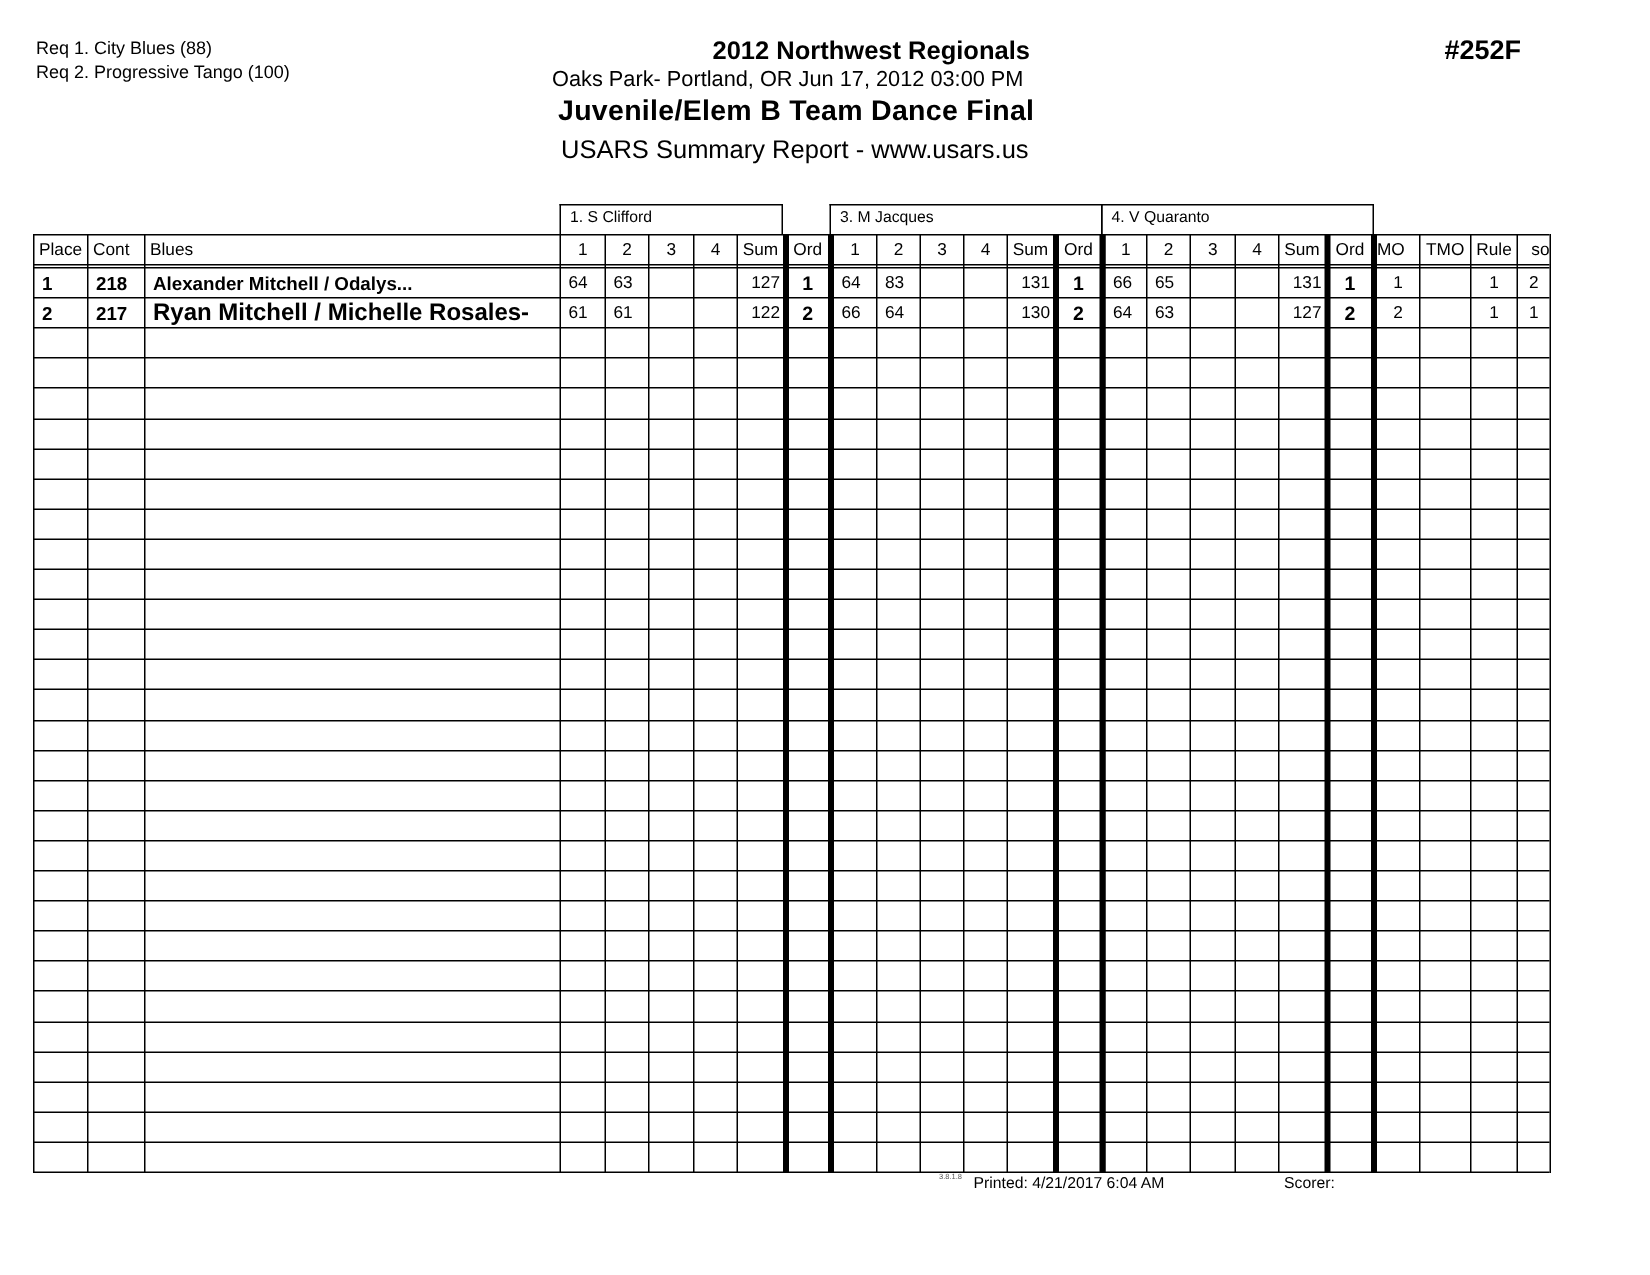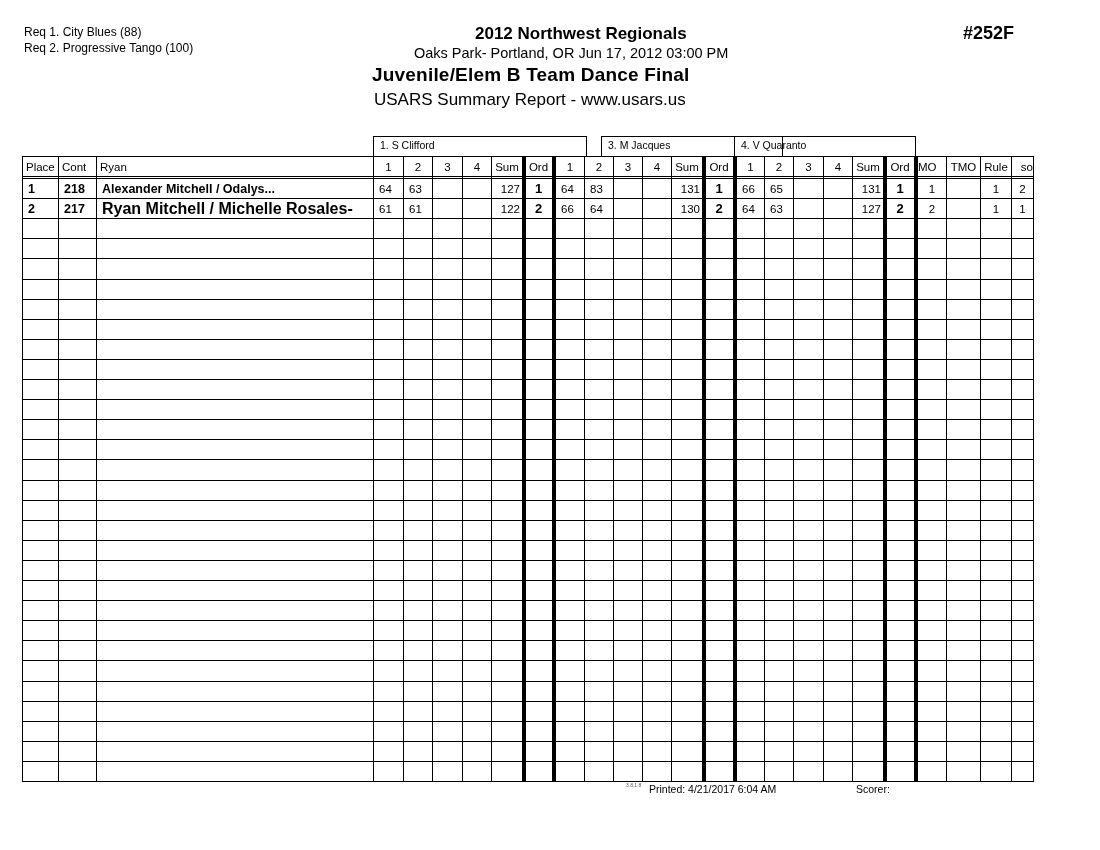--- a/index.html
+++ b/index.html
@@ -1,21 +1,21 @@
 <!DOCTYPE html>
 <html><head>
   <meta charset="utf-8">
   <style>
     html, body { margin: 0; padding: 0; background: #ffffff; }
     body { width: 1100px; height: 850px; position: relative; overflow: hidden;
            font-family: "Liberation Sans", sans-serif; color: #000; }
     .abs { position: absolute; white-space: nowrap; }
     .req { font-size: 12px; left: 24px; }
     .title { font-weight: bold; font-size: 17px; }
-    .subtitle { font-size: 14.5px; margin-left: 46px; }
+    .subtitle { font-size: 14.5px; }
     .event { font-weight: bold; font-size: 19px; letter-spacing: 0.2px; }
     .report { font-size: 17px; }
     .sheet-id { font-weight: bold; font-size: 18px; }
     .judge-box { position: absolute; border: 1px solid #000; border-bottom: none; height: 20px;
                  font-size: 10.5px; box-sizing: border-box; padding: 2px 0 0 6px; }
     .cell { position: absolute; box-sizing: border-box; font-size: 11.5px; line-height: 20px; }
     .hcell { position: absolute; box-sizing: border-box; font-size: 11.5px; text-align: center; line-height: 22px; }
     .hline { position: absolute; height: 1px; background: #000; }
     .vline { position: absolute; width: 1px; background: #000; }
     .vthick { position: absolute; width: 4px; background: #000; }
@@ -29,22 +29,22 @@
 <div class="abs req" style="top:25px;">Req  1.  City Blues (88)</div>
 <div class="abs req" style="top:41px;">Req  2.  Progressive Tango (100)</div>
 
 <div class="abs title" style="left:433px; top:24px;margin-left:42px;">2012 Northwest Regionals</div>
 <div class="abs subtitle" style="left:368px; top:45px;">Oaks Park- Portland, OR  Jun 17, 2012  03:00 PM</div>
 <div class="abs event" style="left:372px; top:64px;">Juvenile/Elem B Team Dance Final</div>
 <div class="abs report" style="left:374px; top:90px;">USARS Summary Report - www.usars.us</div>
 <div class="abs sheet-id" style="left:963px; top:23px;">#252F</div>
 
 <div id="table">
-    <div class="judge-box" style="left: 373px; top: 136px; width: 214px;">1.  S Clifford</div>
-    <div class="judge-box" style="left: 553px; top: 136px; width: 182px; margin-left: 48px;">3.  M Jacques</div>
+    <div class="judge-box" style="left: 373px; top: 136px; width: 149px;">1.  S Clifford</div>
+    <div class="judge-box" style="left: 553px; top: 136px; width: 182px;">3.  M Jacques</div>
     <div class="judge-box" style="left: 734px; top: 136px; width: 182px;">4.  V Quaranto</div>
     <div class="hline" style="left: 22px; top: 156px; width: 1011px;"></div>
     <div class="hline" style="left: 22px; top: 176px; width: 1011px;"></div>
     <div class="hline" style="left: 22px; top: 178px; width: 1011px;"></div>
     <div class="hline" style="left: 22px; top: 198px; width: 1011px;"></div>
     <div class="hline" style="left: 22px; top: 218px; width: 1011px;"></div>
     <div class="hline" style="left: 22px; top: 238px; width: 1011px;"></div>
     <div class="hline" style="left: 22px; top: 258px; width: 1011px;"></div>
     <div class="hline" style="left: 22px; top: 279px; width: 1011px;"></div>
     <div class="hline" style="left: 22px; top: 299px; width: 1011px;"></div>
@@ -95,21 +95,21 @@
     <div class="vline" style="left: 1011px; top: 156px; height: 626px;"></div>
     <div class="vline" style="left: 1033px; top: 156px; height: 626px;"></div>
     <div class="vthick" style="left: 522px; top: 156px; height: 626px;"></div>
     <div class="vthick" style="left: 552px; top: 156px; height: 626px;"></div>
     <div class="vthick" style="left: 702px; top: 156px; height: 626px;"></div>
     <div class="vthick" style="left: 733px; top: 156px; height: 626px;"></div>
     <div class="vthick" style="left: 883px; top: 156px; height: 626px;"></div>
     <div class="vthick" style="left: 914px; top: 156px; height: 626px;"></div>
     <div class="hcell" style="left: 23px; top: 156px; width: 35px; height: 22px; text-align: left; padding-left: 3px;">Place</div>
     <div class="hcell" style="left: 59px; top: 156px; width: 37px; height: 22px; text-align: left; padding-left: 3px;">Cont</div>
-    <div class="hcell" style="left: 97px; top: 156px; width: 276px; height: 22px; text-align: left; padding-left: 3px;">Ryan</div>
+    <div class="hcell" style="left: 97px; top: 156px; width: 276px; height: 22px; text-align: left; padding-left: 3px;">Blues</div>
     <div class="hcell" style="left: 374px; top: 156px; width: 29px; height: 22px; text-align: center; padding-left: 0px;">1</div>
     <div class="hcell" style="left: 404px; top: 156px; width: 28px; height: 22px; text-align: center; padding-left: 0px;">2</div>
     <div class="hcell" style="left: 433px; top: 156px; width: 29px; height: 22px; text-align: center; padding-left: 0px;">3</div>
     <div class="hcell" style="left: 463px; top: 156px; width: 28px; height: 22px; text-align: center; padding-left: 0px;">4</div>
     <div class="hcell" style="left: 492px; top: 156px; width: 30px; height: 22px; text-align: center; padding-left: 0px;">Sum</div>
     <div class="hcell" style="left: 525px; top: 156px; width: 27px; height: 22px; text-align: center; padding-left: 0px;">Ord</div>
     <div class="hcell" style="left: 556px; top: 156px; width: 28px; height: 22px; text-align: center; padding-left: 0px;">1</div>
     <div class="hcell" style="left: 585px; top: 156px; width: 28px; height: 22px; text-align: center; padding-left: 0px;">2</div>
     <div class="hcell" style="left: 614px; top: 156px; width: 28px; height: 22px; text-align: center; padding-left: 0px;">3</div>
     <div class="hcell" style="left: 643px; top: 156px; width: 28px; height: 22px; text-align: center; padding-left: 0px;">4</div>

